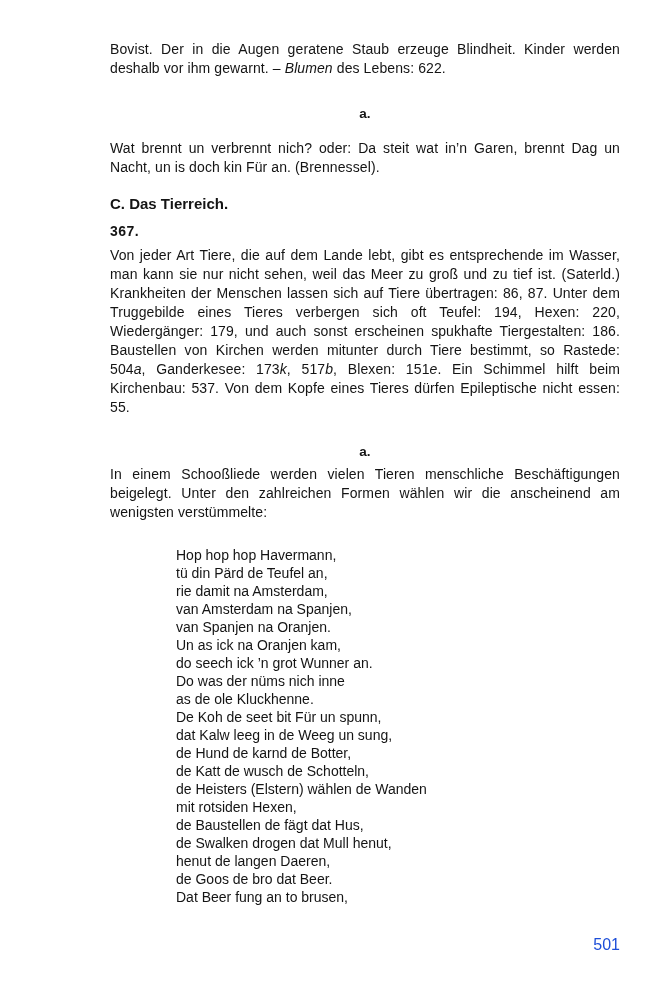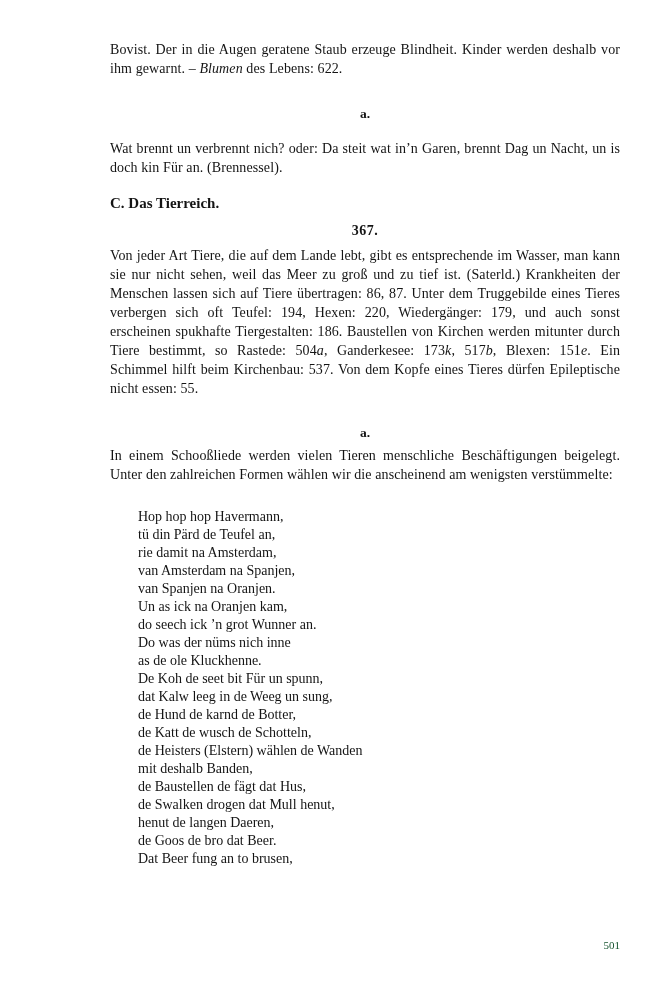--- a/index.html
+++ b/index.html
@@ -7,21 +7,21 @@
     padding: 0;
     background: #ffffff;
   }
   .page {
     position: relative;
     width: 660px;
     height: 990px;
     background: #ffffff;
     box-sizing: border-box;
     padding: 40px 40px 0 110px;
-    font-family: Liberation Serif, serif;
+    font-family: Liberation Sans, sans-serif;
     color: #141414;
     overflow: hidden;
   }
   .para {
     width: 510px;
     margin: 0;
     font-size: 14px;
     line-height: 19px;
     text-align: justify;
     letter-spacing: 0.1px;
@@ -44,39 +44,39 @@
     font-size: 15px;
     line-height: 19px;
     font-weight: bold;
   }
   .numhead {
     width: 510px;
     margin: 0 0 6px 0;
     font-size: 14px;
     line-height: 18px;
     font-weight: bold;
-    text-align: center;
     letter-spacing: 0.5px;
   }
   .para-riddle { margin-top: 16px; }
   .poem {
     margin: 24px 0 0 28px;
     font-size: 14px;
     line-height: 18px;
   }
   .poem-line {
     white-space: pre;
+    margin-left: 38px;
   }
   .page-number {
     position: absolute;
     right: 40px;
     bottom: 38px;
-    font-size: 11px;
+    font-size: 16px;
     line-height: 14px;
-    color: #14532d;
+    color: #1d4ed8;
   }
   .ital { font-style: italic; }
 </style>
 </head>
 <body>
 
 <div class="page">
 
   <p class="para"><span>Bovist. Der in die Augen geratene Staub erzeuge Blindheit. Kinder werden deshalb vor ihm gewarnt. – </span><span class="ital">Blumen</span><span> des Lebens: 622.</span></p>
 
@@ -102,21 +102,21 @@
       <div class="poem-line">van Spanjen na Oranjen.</div>
       <div class="poem-line">Un as ick na Oranjen kam,</div>
       <div class="poem-line">do seech ick ’n grot Wunner an.</div>
       <div class="poem-line">Do was der nüms nich inne</div>
       <div class="poem-line">as de ole Kluckhenne.</div>
       <div class="poem-line">De Koh de seet bit Für un spunn,</div>
       <div class="poem-line">dat Kalw leeg in de Weeg un sung,</div>
       <div class="poem-line">de Hund de karnd de Botter,</div>
       <div class="poem-line">de Katt de wusch de Schotteln,</div>
       <div class="poem-line">de Heisters (Elstern) wählen de Wanden</div>
-      <div class="poem-line">mit deshalb Banden,</div>
+      <div class="poem-line">mit rotsiden Hexen,</div>
       <div class="poem-line">de Baustellen de fägt dat Hus,</div>
       <div class="poem-line">de Swalken drogen dat Mull henut,</div>
       <div class="poem-line">henut de langen Daeren,</div>
       <div class="poem-line">de Goos de bro dat Beer.</div>
       <div class="poem-line">Dat Beer fung an to brusen,</div>
     </div>
 
   <div class="page-number">501</div>
 
 </div>

